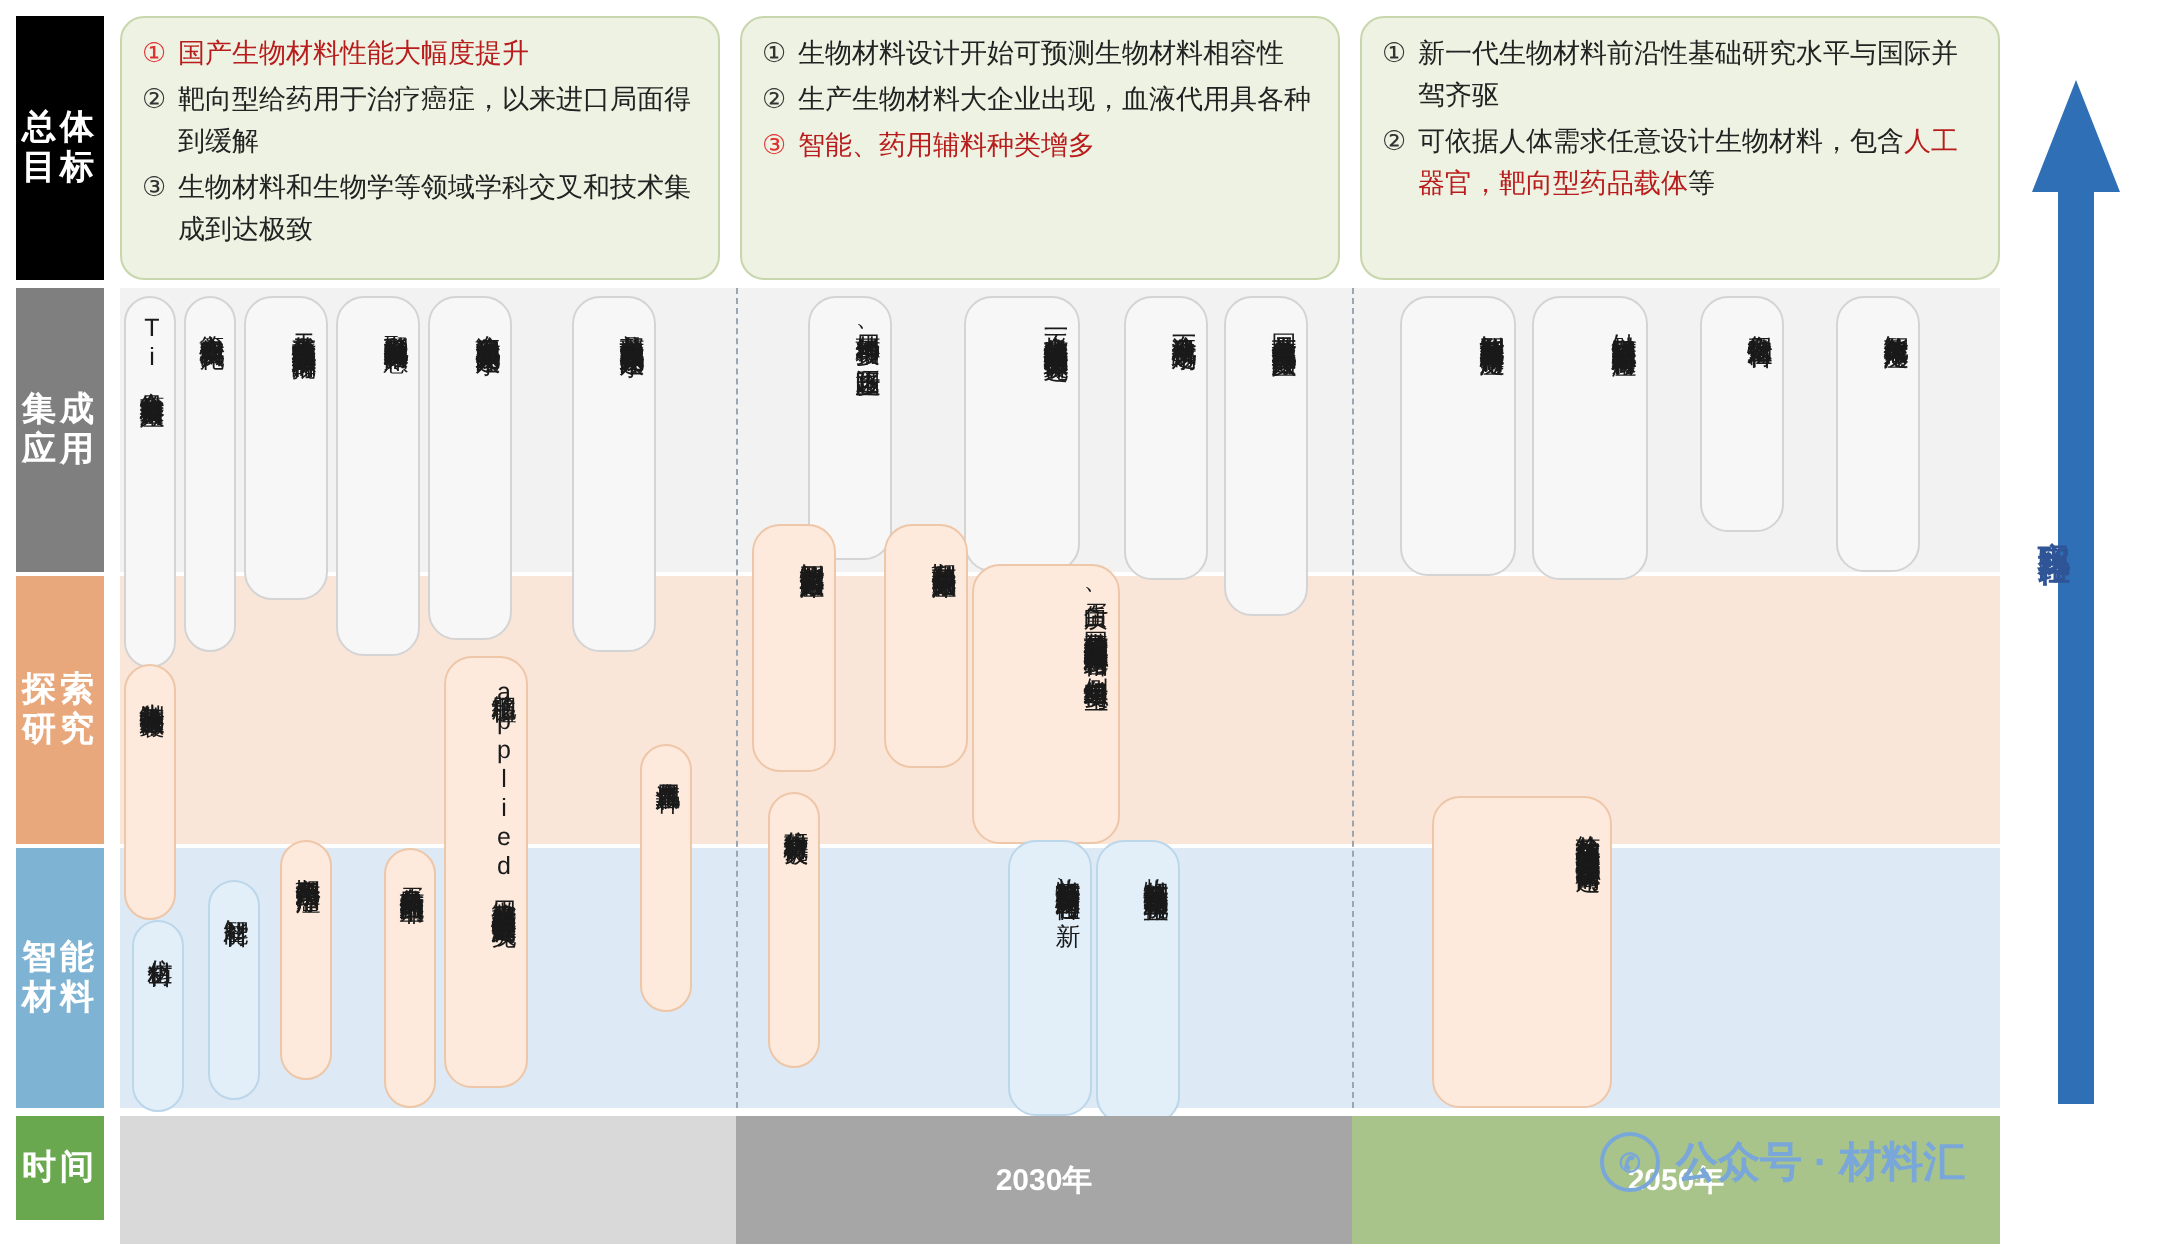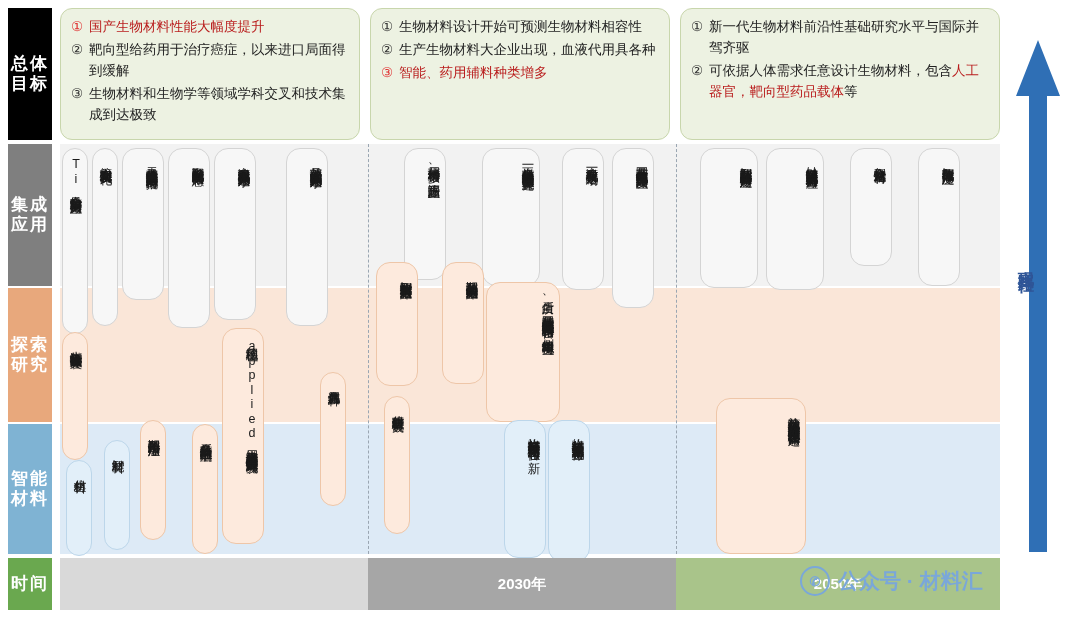--- a/index.html
+++ b/index.html
@@ -86,21 +86,21 @@
     height: 410px;
     border-left: 1px dashed #9aa6b2;
   }
   #div-1 { left: 368px; }
   #div-2 { left: 676px; }
 
   
   .time-seg {
     position: absolute;
     top: 558px;
-    height: 52px;
+    height: 64px;
     display: flex;
     align-items: center;
     justify-content: center;
     color: #ffffff;
     font-size: 15px;
     font-weight: bold;
   }
   #time-1 { left: 60px;  width: 308px; background: #d9d9d9; }
   #time-2 { left: 368px; width: 308px; background: #a6a6a6; }
   #time-3 { left: 676px; width: 324px; background: #a9c48a; }

